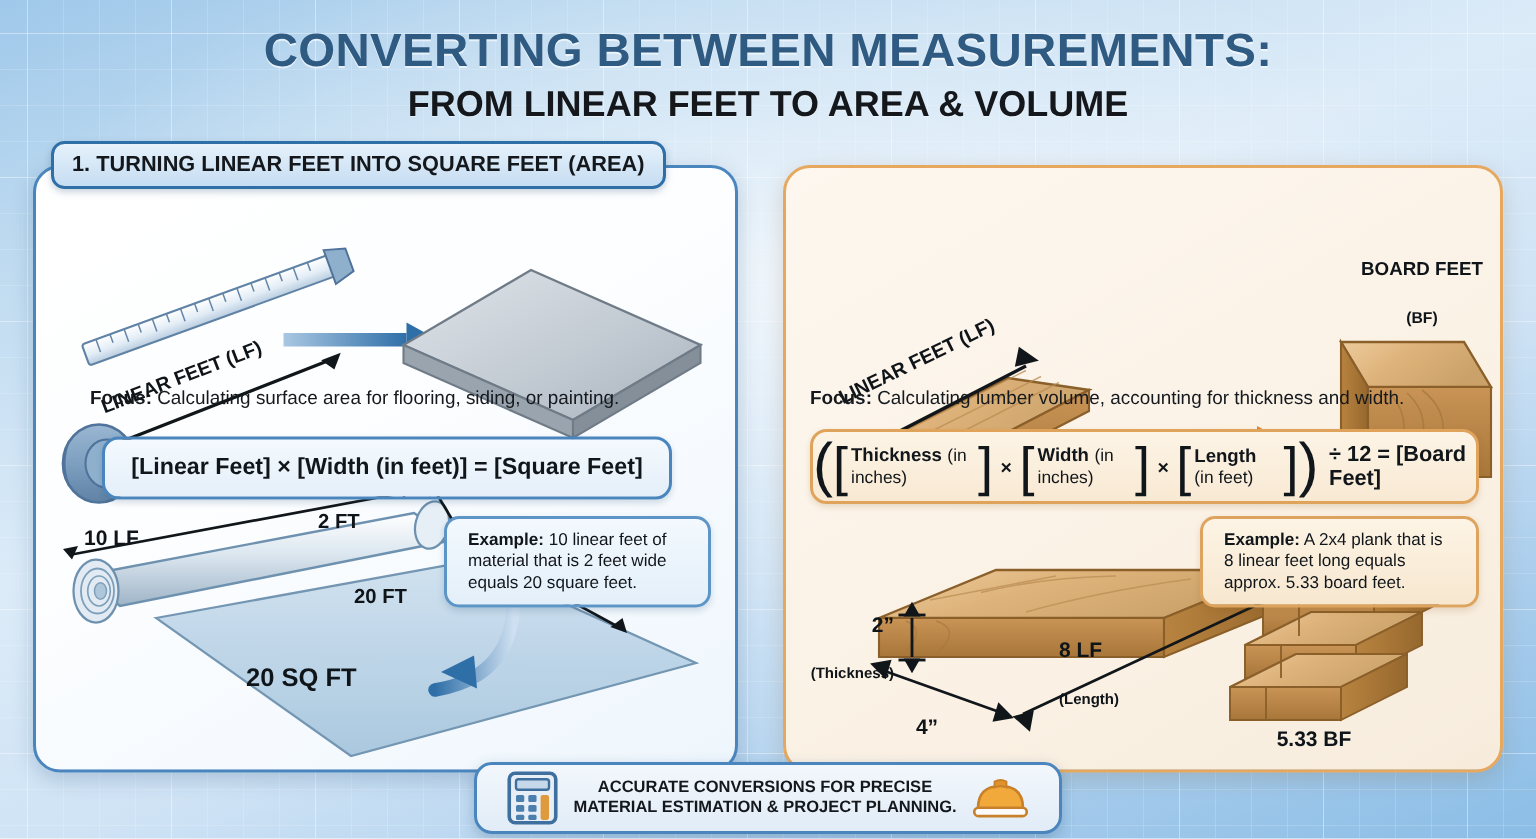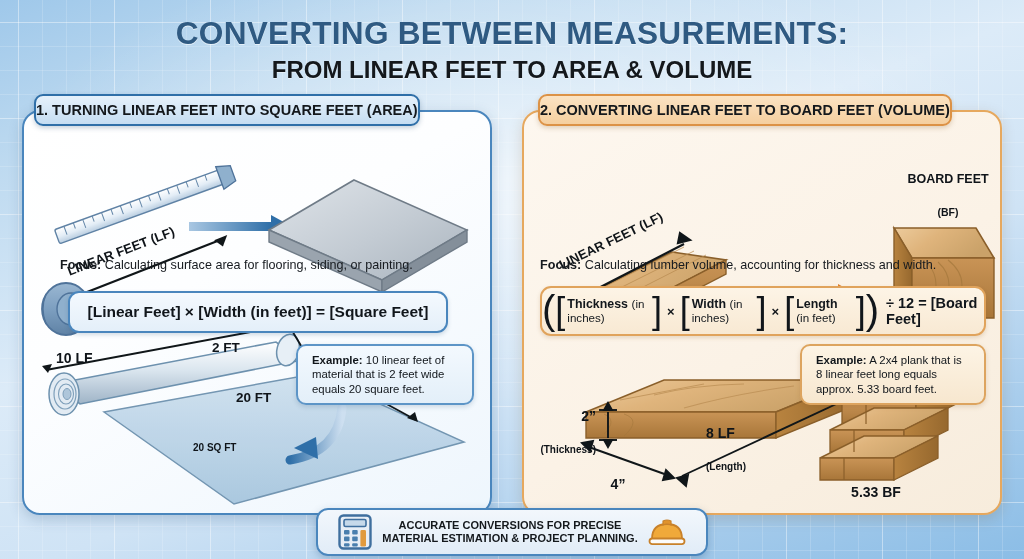--- a/index.html
+++ b/index.html
@@ -49,21 +49,21 @@
     box-shadow:0 4px 14px rgba(30,70,110,.22);
   }
   #panel-right{
     left:522px; top:110px; width:480px; height:405px;
     background:linear-gradient(150deg,#fdf7ef 0%,#fbf2e6 55%,#f7ecdc 100%);
     border:2px solid #e6a85e;
     box-shadow:0 4px 14px rgba(120,80,30,.18);
   }
   .panel-header{
     position:absolute; top:-18px; z-index:7;
-    padding:6px 0; border-radius:9px; font-size:14.5px; font-weight:bold;
+    padding:6px 12px; border-radius:9px; font-size:14.5px; font-weight:bold;
     white-space:nowrap; color:#14181c;
   }
   #panel-header-left{
     left:10px;
     background:linear-gradient(180deg,#e6f1fb 0%,#c5ddf2 100%);
     border:2px solid #2f6fa8;
     box-shadow:0 2px 5px rgba(30,70,110,.25);
   }
   #panel-header-right{
     left:14px;
@@ -262,35 +262,34 @@
       <path d="M318 296 q-4 44 -52 52" fill="none" stroke="url(#curveArrow)" stroke-width="9" stroke-linecap="round"></path>
       <path d="M270 336 l22 -11 l2 22 z" fill="#2f6fa8"></path>
     </g>
   </svg>
 
   <div class="lbl" style="left:44px; top:152px; font-size:13px; transform:rotate(-21deg); transform-origin:left center;">LINEAR FEET (LF)</div>
 
   <div class="lbl" style="left:32px; top:238px; font-size:14px;">10 LF</div>
   <div class="lbl" style="left:188px; top:228px; font-size:13.5px;">2 FT</div>
   <div class="lbl" style="left:212px; top:278px; font-size:13.5px;">20 FT</div>
-  <div class="lbl" style="left:140px; top:330px; font-size:10px;margin-left:29px;">20 SQ FT</div>
+  <div class="lbl" style="left:140px; top:330px; font-size:17px;">20 SQ FT</div>
 </div>
 
 <div class="focus" style="left:60px; top:258px;">
   <b>Focus:</b>
   <span>Calculating surface area for flooring, siding, or painting.</span>
 </div>
 <div class="formula" id="formula-left">[Linear Feet]  ×  [Width (in feet)]  =  [Square Feet]</div>
 <div class="example" id="example-left">
   <b>Example:</b>
   <span>10 linear feet of material that is 2 feet wide equals 20 square feet.</span>
 </div>
 
 <div class="panel" id="panel-right">
-  <div class="panel-header" id="panel-header-right">2. CONVERTING LINEAR FEET TO BOARD FEET (VOLUME)</div>
 
   <svg class="dsvg" width="480" height="405" viewBox="0 0 480 405">
     <defs>
       <linearGradient id="woodTop" x1="0" y1="0" x2="1" y2="0.4">
         <stop offset="0%" stop-color="#eccb9c"></stop>
           <stop offset="45%" stop-color="#dfb47c"></stop>
           <stop offset="100%" stop-color="#caA269"></stop>
       </linearGradient>
       <linearGradient id="woodFront" x1="0" y1="0" x2="0" y2="1">
         <stop offset="0%" stop-color="#c99456"></stop>

